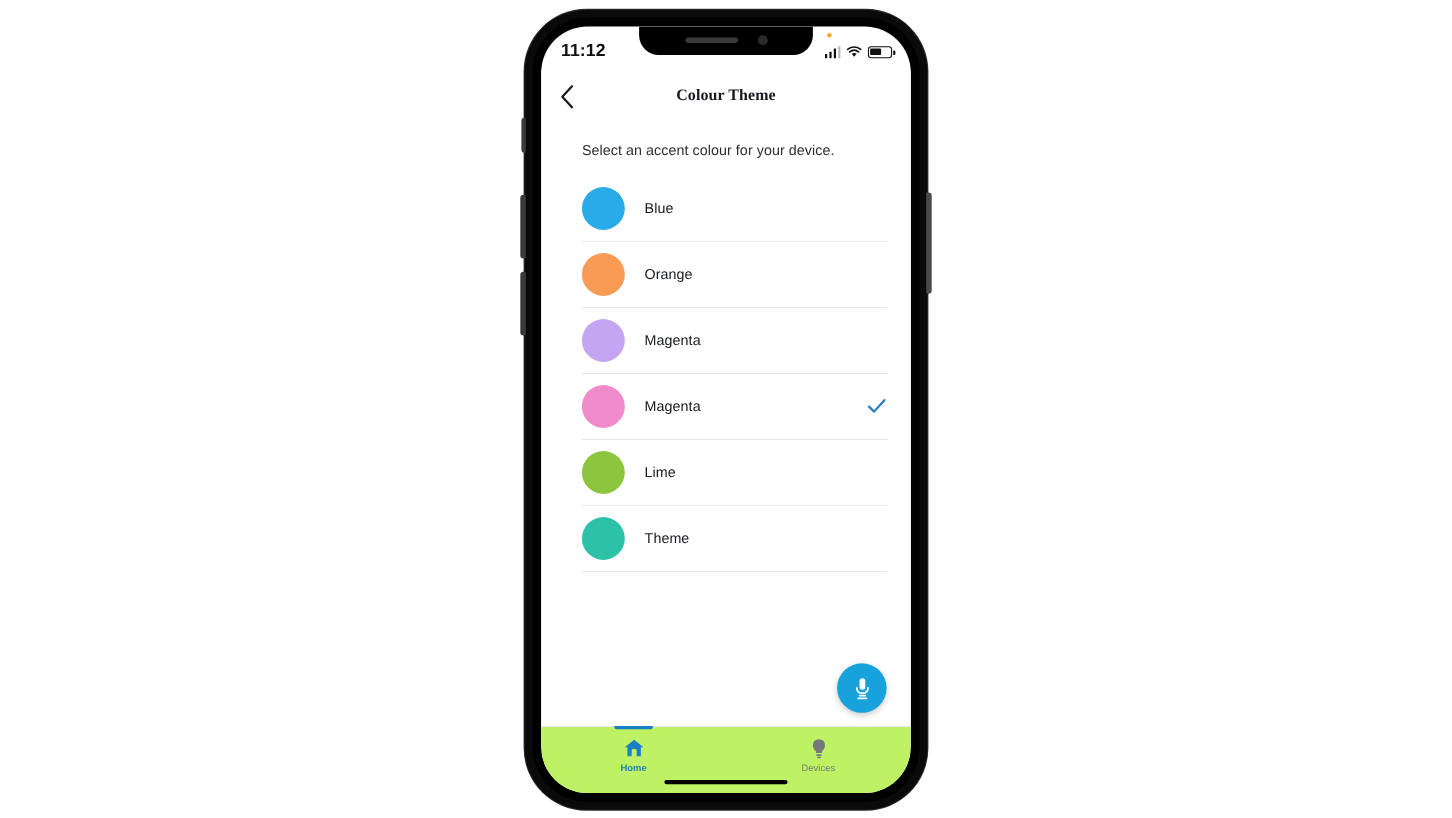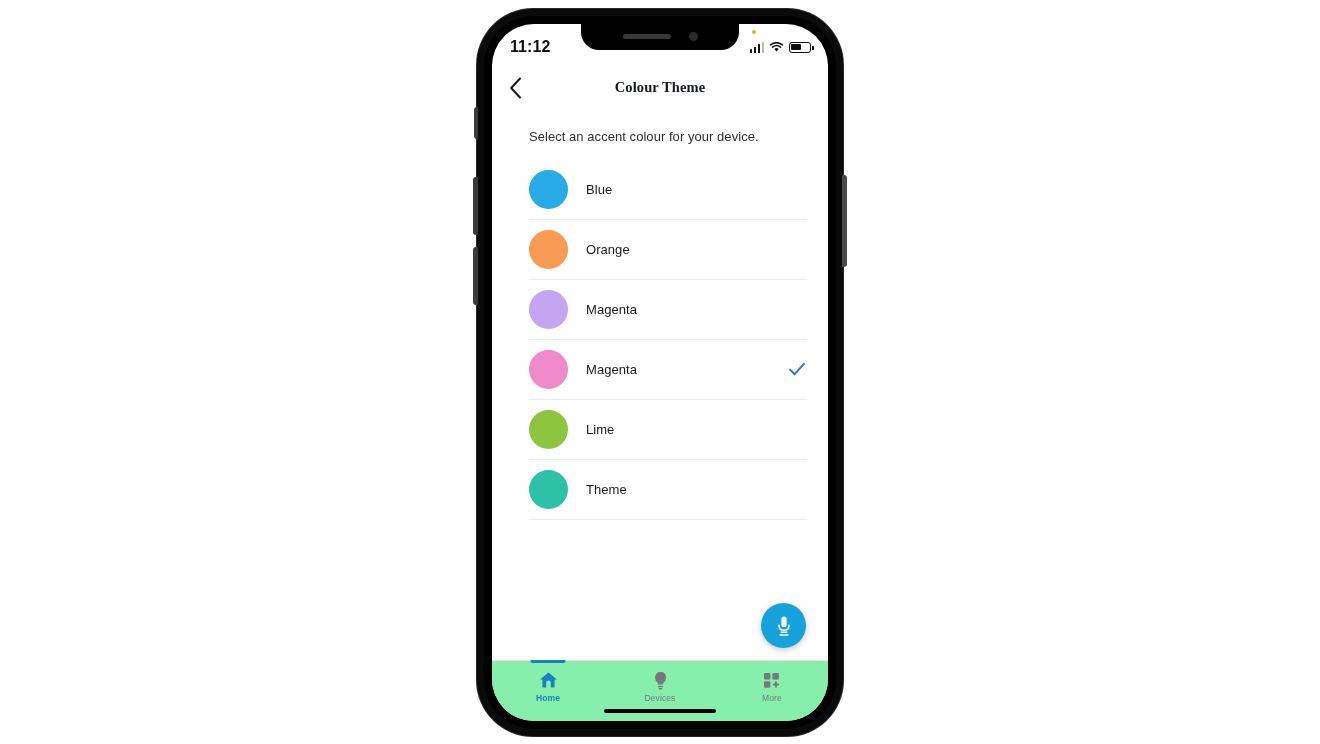--- a/index.html
+++ b/index.html
@@ -149,21 +149,21 @@
     background:#17A2DC;
     display:flex; align-items:center; justify-content:center;
     box-shadow:0 2px 6px rgba(0,0,0,.22);
     cursor:pointer;
     z-index:20;
   }
 
   
   .tabbar{
     position:absolute; left:0; bottom:0; width:100%; height:61px;
-    background:#86efac;
+    background:#bef264;
     border-top:1px solid #e6e7e8;
     display:flex; align-items:flex-start;
     padding-top:0;
     z-index:25;
   }
   .tab{
     flex:1; height:100%;
     display:flex; flex-direction:column; align-items:center; justify-content:flex-start;
     padding-top:9px; gap:3px;
     cursor:pointer; position:relative;
@@ -310,33 +310,20 @@
             <svg width="15" height="19" viewBox="0 0 15 19">
               <path d="M7.5 1 Q13 1 13 6.6 Q13 10 10.2 12 L10.2 13.6 L4.8 13.6 L4.8 12
                        Q2 10 2 6.6 Q2 1 7.5 1 Z" fill="#75797d"></path>
               <rect x="4.9" y="14.7" width="5.2" height="1.5" rx=".7" fill="#75797d"></rect>
               <rect x="5.6" y="17" width="3.8" height="1.4" rx=".7" fill="#75797d"></rect>
             </svg>
           </div>
           <div class="tab-label">Devices</div>
         </div>
 
-        <div class="tab">
-
-          <div class="tab-icon">
-            <svg width="19" height="18" viewBox="0 0 19 18">
-              <rect x="1" y="2" width="6.4" height="6.4" rx="1" fill="#75797d"></rect>
-              <rect x="9.4" y="2" width="6.4" height="6.4" rx="1" fill="#75797d"></rect>
-              <rect x="1" y="10.3" width="6.4" height="6.4" rx="1" fill="#75797d"></rect>
-              <rect x="12" y="10.3" width="1.9" height="6.4" rx=".9" fill="#75797d"></rect>
-              <rect x="9.7" y="12.6" width="6.4" height="1.9" rx=".9" fill="#75797d"></rect>
-            </svg>
-          </div>
-          <div class="tab-label">More</div>
-        </div>
 
       </div>
 
       <div class="home-ind"></div>
 
     </div>
   </div>
 </div>
 
 </body></html>

